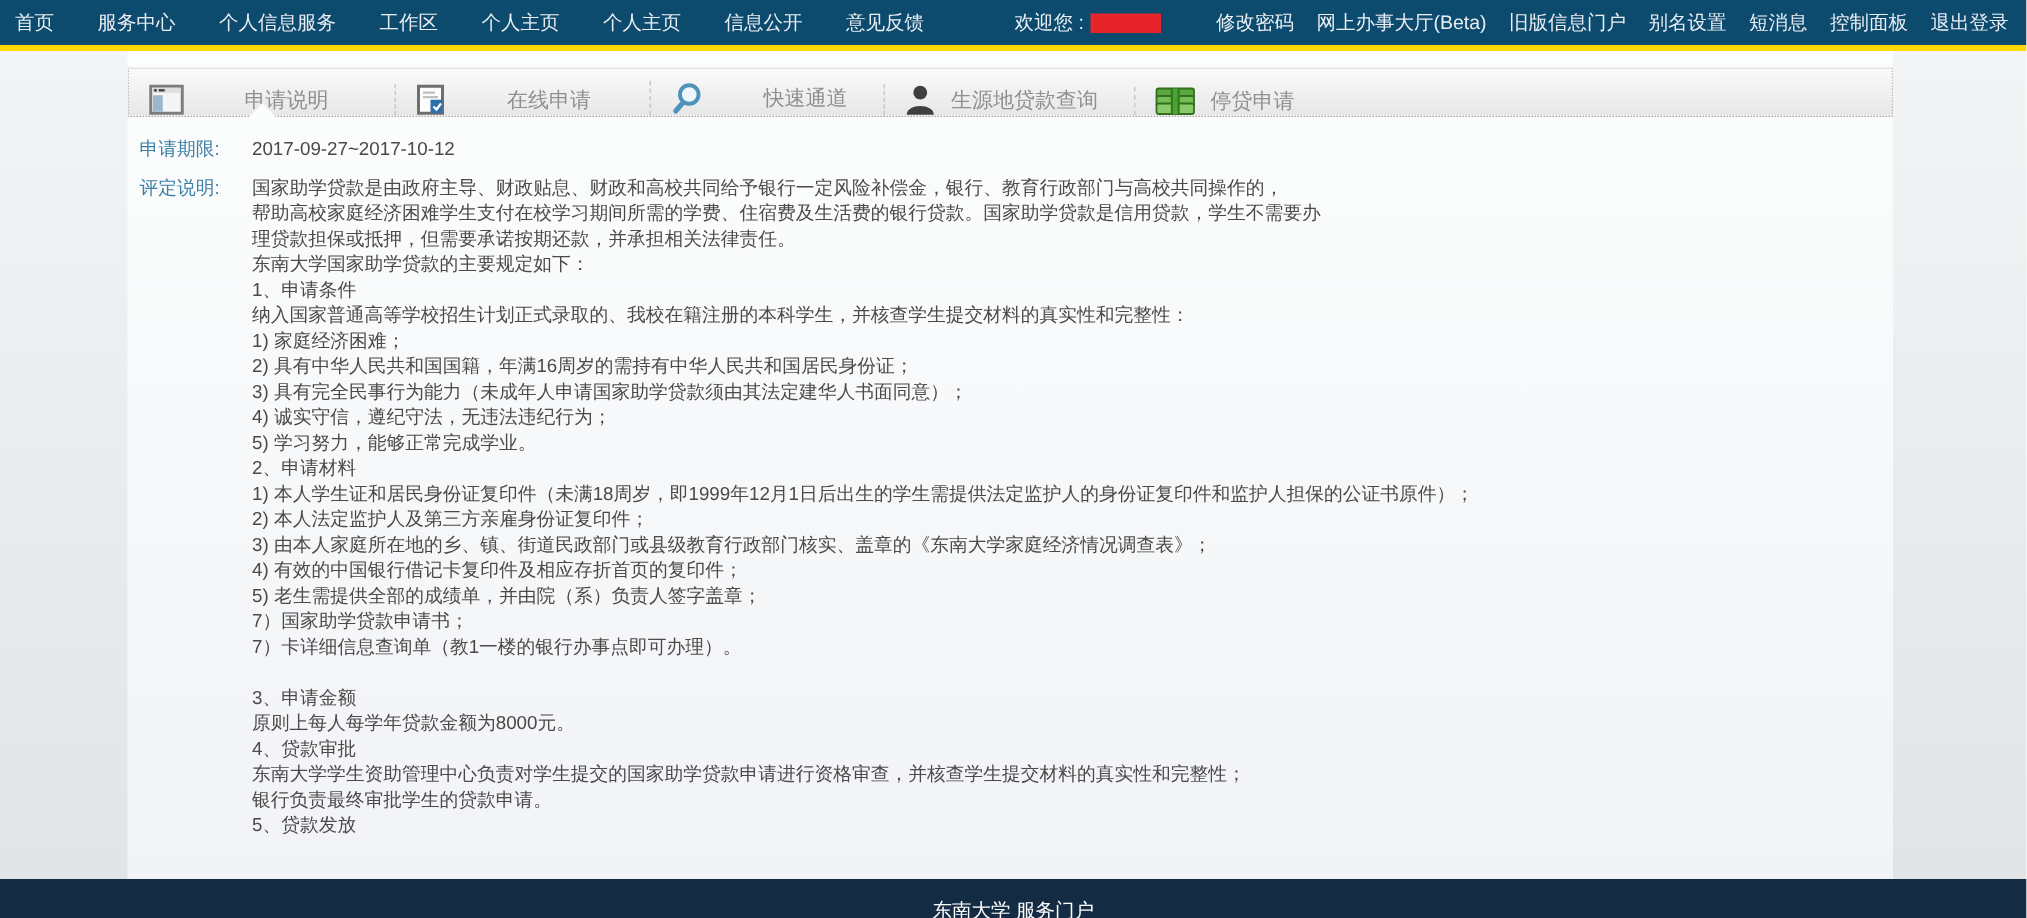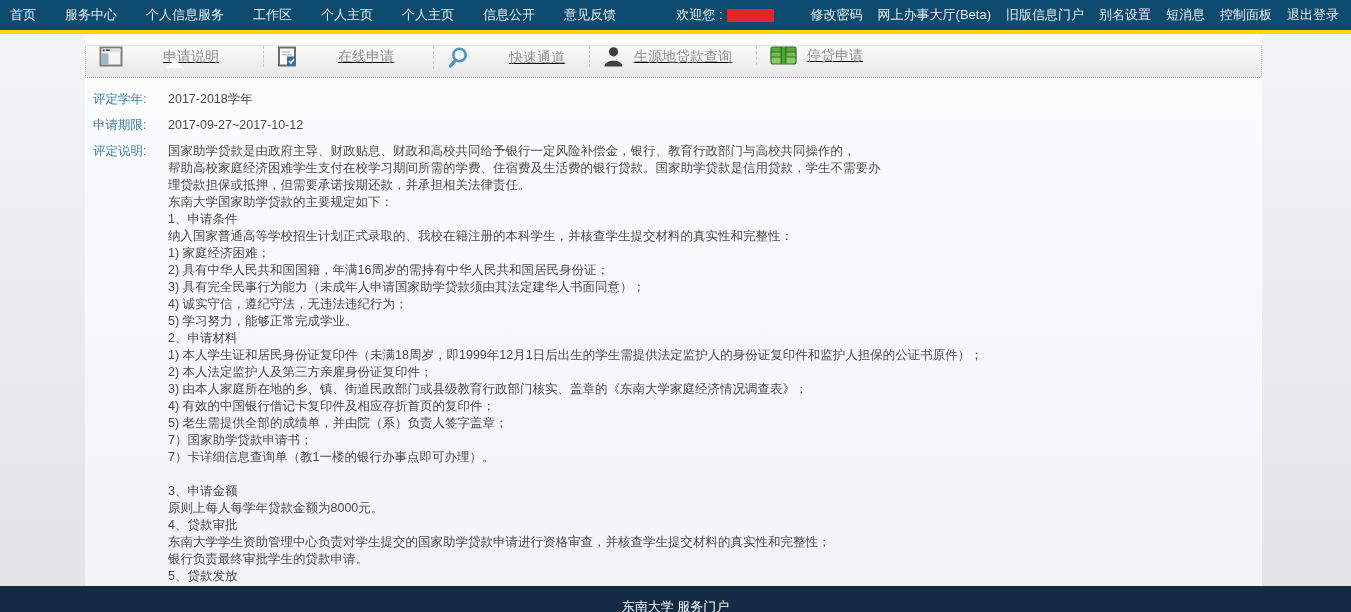--- a/index.html
+++ b/index.html
@@ -24,25 +24,25 @@
   .nav-right-items .nav-item { margin-left:15px; cursor:pointer; }
   
   .accent-bar { height:4px; background:#ffd800; }
   
   .panel {
     margin:0 89px 0 85px; height:552px; overflow:hidden;
     padding-top:11px;
     background:linear-gradient(180deg,#fcfdfd 0%,#f1f3f6 100%);
   }
   .tabbar {
-    height:33px; display:flex; align-items:flex-start;
+    height:33px; display:flex; align-items:flex-end;
     background:linear-gradient(180deg,#fafafa 0%,#e7e7e7 100%);
     border-top:1px solid #e5e5e5;
     border-bottom:1px dotted #a6a6a6;
-    border-left:1px dotted #bdbdbd; border-right:1px dotted #bdbdbd;text-decoration:underline;
+    border-left:1px dotted #bdbdbd; border-right:1px dotted #bdbdbd;
   }
   .tab {
     position:relative; display:flex; align-items:center;
     border-left:1px dashed #c9c9c9; color:#8f8f8f; font-size:14px; cursor:pointer;
   }
   .tab:first-child { border-left:none; }
   .tab:nth-child(1){ width:177px; }
   .tab:nth-child(2){ width:170px; }
   .tab:nth-child(3){ width:156px; }
   .tab:nth-child(4){ width:167px; }
@@ -158,24 +158,20 @@
               <rect x="10.5" y="1" width="6" height="17" fill="#2f7d1d"></rect>
               <rect x="12" y="1" width="3" height="17" fill="#4ca232"></rect>
             </svg>
           </span>
           <span class="tab-label">停贷申请</span>
         </div>
         <div class="tab-fill"></div>
       </div>
     <section class="section-body">
       <div>
-          <div class="row">
-            <span class="row-label">评定学年:</span>
-            <span class="row-value">2017-2018学年</span>
-          </div>
           <div class="row">
             <span class="row-label">申请期限:</span>
             <span class="row-value">2017-09-27~2017-10-12</span>
           </div>
         </div>
       <div class="row desc-row">
         <span class="row-label">评定说明:</span>
         <div class="desc-lines">
             <div class="desc-line">国家助学贷款是由政府主导、财政贴息、财政和高校共同给予银行一定风险补偿金，银行、教育行政部门与高校共同操作的，</div>
             <div class="desc-line">帮助高校家庭经济困难学生支付在校学习期间所需的学费、住宿费及生活费的银行贷款。国家助学贷款是信用贷款，学生不需要办</div>

